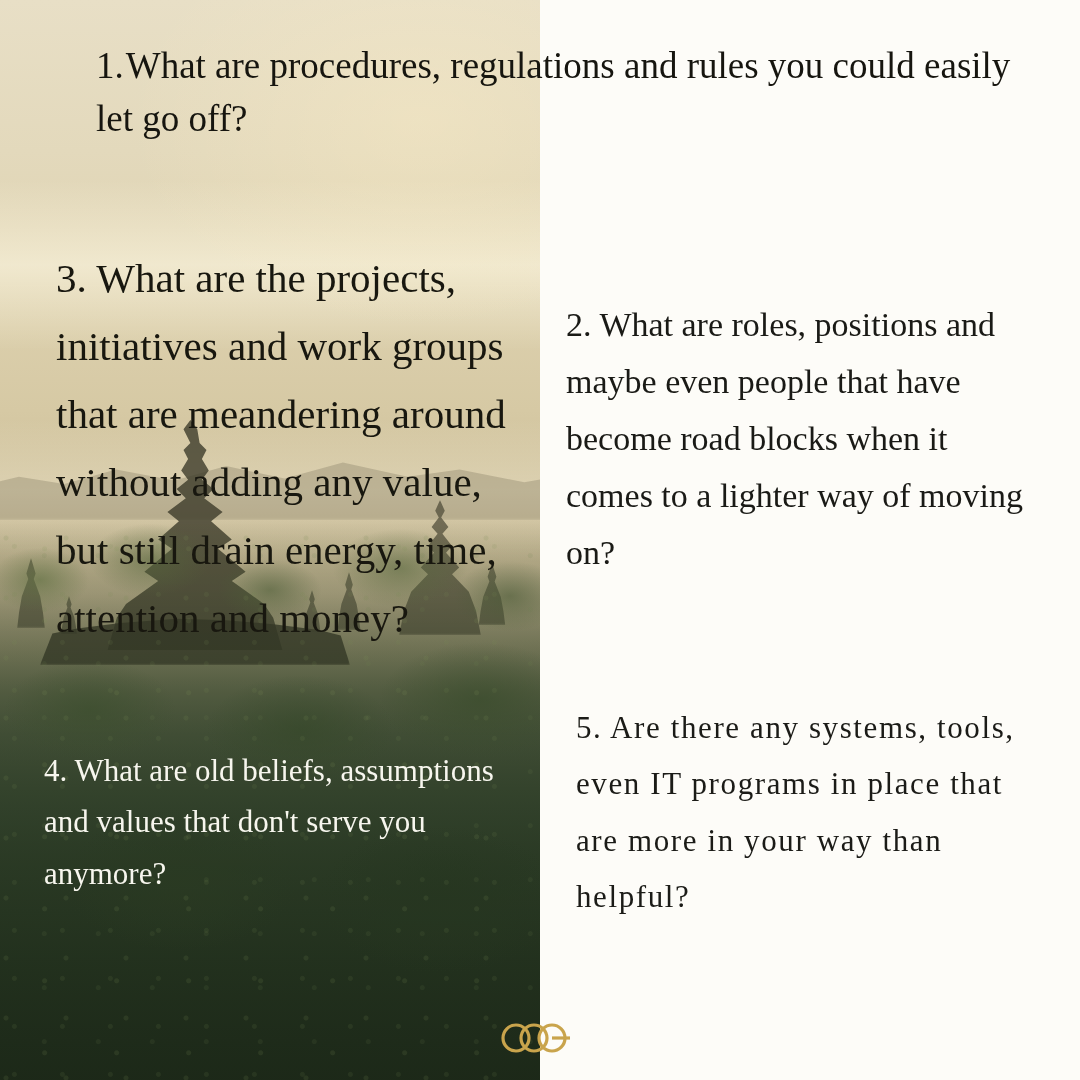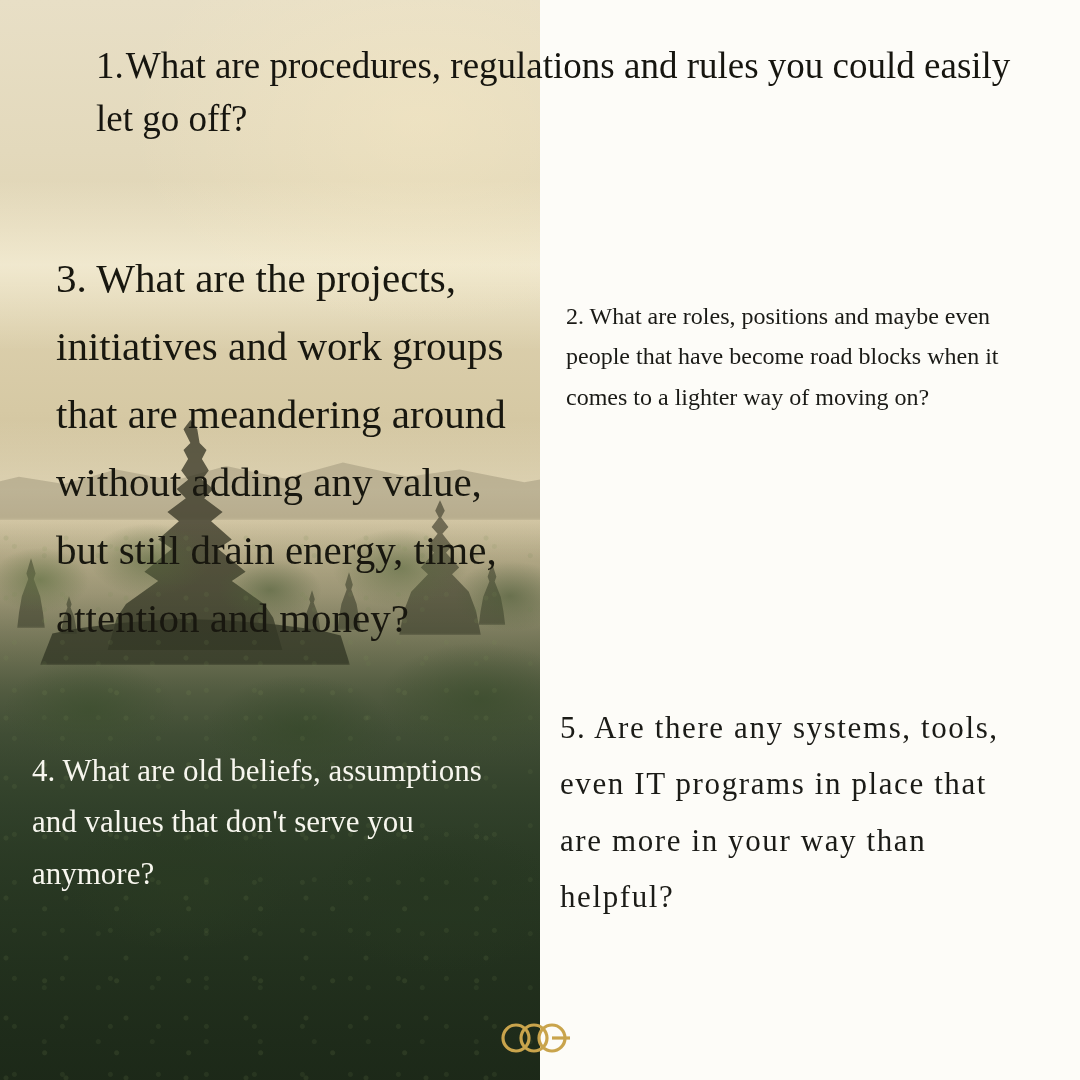--- a/index.html
+++ b/index.html
@@ -195,34 +195,34 @@
     top: 244px;
     width: 470px;
     font-size: 41px;
     line-height: 1.66;
     color: #18170f;
   }
   #q2 {
     left: 566px;
     top: 296px;
     width: 470px;
-    font-size: 24px;
+    font-size: 34px;
     line-height: 1.68;
     color: #1a1a16;
   }
   #q4 {
-    left: 32px;
+    left: 44px;
     top: 745px;
     width: 480px;
     font-size: 31px;
     line-height: 1.66;
     color: #f7f6ee;
   }
   #q5 {
-    left: 560px;
+    left: 576px;
     top: 700px;
     width: 450px;
     font-size: 31px;
     line-height: 1.82;
     letter-spacing: 1.6px;
     color: #1b1b17;
   }
 
   
   .logo {

